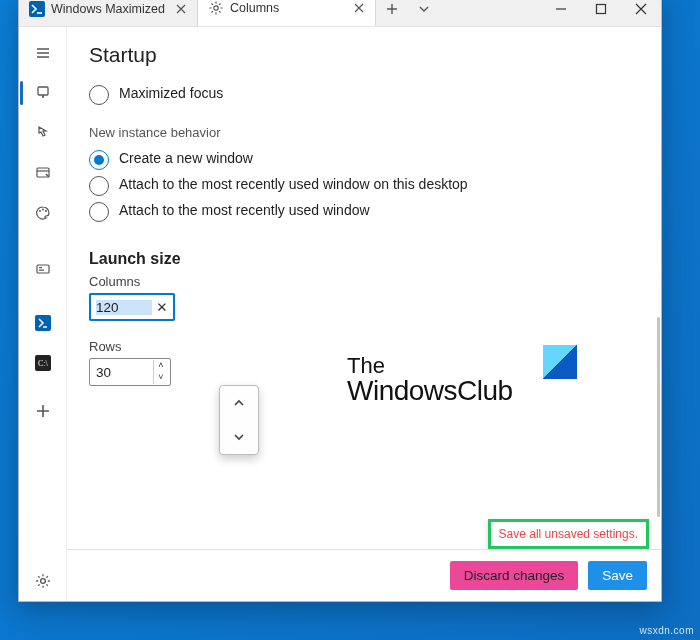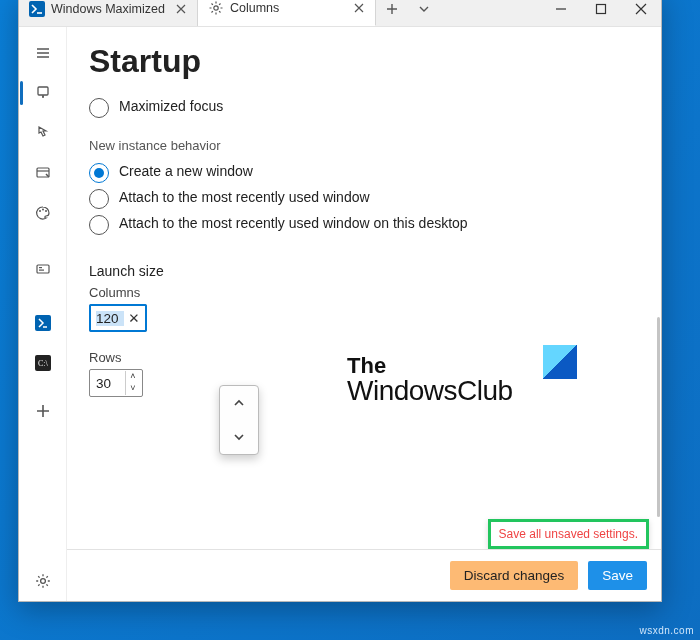--- a/index.html
+++ b/index.html
@@ -73,63 +73,63 @@
   }
   .sidebtn.active::before {
     content:''; position:absolute; left:1px; top:8px; bottom:8px;
     width:3px; background:#106ebe; border-radius:2px;
   }
   .sidebtn.ps-blue svg rect.bg{ fill:#0063b1;}
   .side-spacer { flex:1; }
 
   
   .content { flex:1; padding: 12px 22px 58px 22px; position:relative; overflow:hidden; font-size:14px; color:#222; }
-  h1 { font-size:32px; font-weight:700; margin-top:4px; margin-bottom:18px; }
+  h1 { font-size:21px; font-weight:400; margin-top:4px; margin-bottom:18px; }
   .radio-row { display:flex; gap:10px; margin:6px 0; cursor:pointer; }
   .radio {
     width:20px; height:20px; border-radius:50%;
     border:1.5px solid #555; display:inline-block; position:relative;
   }
   .radio.selected { border-color:#0078d4; }
   .radio.selected::after {
     content:''; position:absolute; left:4px; top:4px; width:10px; height:10px;
     border-radius:50%; background:#0078d4;
   }
   .section-label { font-size:13px; color:#555; margin-top:20px; margin-bottom:10px; }
-  h2 { font-size:14px; font-weight:400; margin-top:28px; margin-bottom:6px; }
+  h2 { font-size:16px; font-weight:700; margin-top:28px; margin-bottom:6px; }
   .sublabel { font-size:13px; color:#444; margin-top:4px; }
   .numrow { display:flex; align-items:center; gap:6px; margin-top:4px; }
   .numinput {
     display:flex; align-items:center;
     border:1px solid #888; border-radius:2px;
     height:28px; padding:0 2px 0 6px;
     font-size:13.5px;
     background:#fff;
   }
   .numinput.focus { outline:2px solid #0078d4; outline-offset:-2px; }
-  .numinput .val { width:28px; display:inline-block; }
+  .numinput .val { width:56px; display:inline-block; }
   .numinput .val.sel { background:#cbe3f8; }
   .numinput .clear { width:20px; text-align:center; cursor:pointer; color:#333; }
   .spin { display:flex; flex-direction:column; margin-left:1px; border-left:1px solid #ccc; }
   .spin span { width:14px; height:12px; text-align:center; line-height:10px; font-size:9px; cursor:pointer; color:#333; }
   .popup-spin {
     position:absolute; left:152px; top:358px;
     width:40px; height:70px;
     border:1px solid #bbb; border-radius:4px;
     background:#fefefe;
     box-shadow:0 4px 10px rgba(0,0,0,.2);
     display:flex; flex-direction:column;
   }
   .popup-spin div { flex:1; display:flex; align-items:center; justify-content:center; cursor:pointer; color:#333; }
   .popup-spin div:first-child { border-bottom: none; }
   .brand {
     position:absolute; left:280px; top:328px; width:230px;
     text-align:left; color:#111;
   }
-  .brand .t1 { font-size:22px; font-weight:700; line-height:1; }
+  .brand .t1 { font-size:22px; font-weight:400; line-height:1; }
   .brand .t2 { font-size:28px; font-weight:400; line-height:1; letter-spacing:-.5px; }
   .brand-logo {
     position:absolute; right:0px; top:-10px; width:34px; height:34px;
     background:
       linear-gradient(135deg,#64d6ff 0 50%, transparent 50%),
       linear-gradient(135deg,#0b59c3 0 100%);
   }
   
   .scroll-ind {
     position:absolute; right:1px; top:290px; width:3px; height:200px;
@@ -139,21 +139,21 @@
   .bottombar {
     position:absolute; left:0; right:0; bottom:0;
     height:52px; border-top:1px solid #e2e2e2;
     display:flex; align-items:center; justify-content:flex-end;
     padding:0 14px; gap:10px; background:#fff;
   }
   .btn {
     padding:7px 14px; font-size:13.5px; border:none; border-radius:2px;
     cursor:pointer;
   }
-  .btn.secondary { background:#fdba74; color:#222; }
+  .btn.secondary { background:#ec4899; color:#222; }
   .btn.primary { background:#1e90e8; color:#fff; }
   .tooltip {
     position:absolute; right:12px; bottom:52px;
     background:#fff; border:3px solid #22c55e;
     padding:5px 8px; font-size:12px; color:#ef4444;
     box-shadow:0 2px 6px rgba(0,0,0,.15);
     white-space:nowrap;
   }
   .srcmark {
     position:absolute; right:6px; bottom:4px;
@@ -307,25 +307,25 @@
       </div>
 
       <div class="section-label">New instance behavior</div>
 
       <div class="radio-row">
         <span class="radio selected"></span>
         <span>Create a new window</span>
       </div>
       <div class="radio-row">
         <span class="radio"></span>
-        <span>Attach to the most recently used window</span>
+        <span>Attach to the most recently used window on this desktop</span>
       </div>
       <div class="radio-row">
         <span class="radio"></span>
-        <span>Attach to the most recently used window on this desktop</span>
+        <span>Attach to the most recently used window</span>
       </div>
 
       <h2>Launch size</h2>
 
       <div class="sublabel">Columns</div>
       <div class="numrow">
         <div class="numinput focus">
           <span class="val sel">120</span>
           <span class="clear">✕</span>
         </div>

